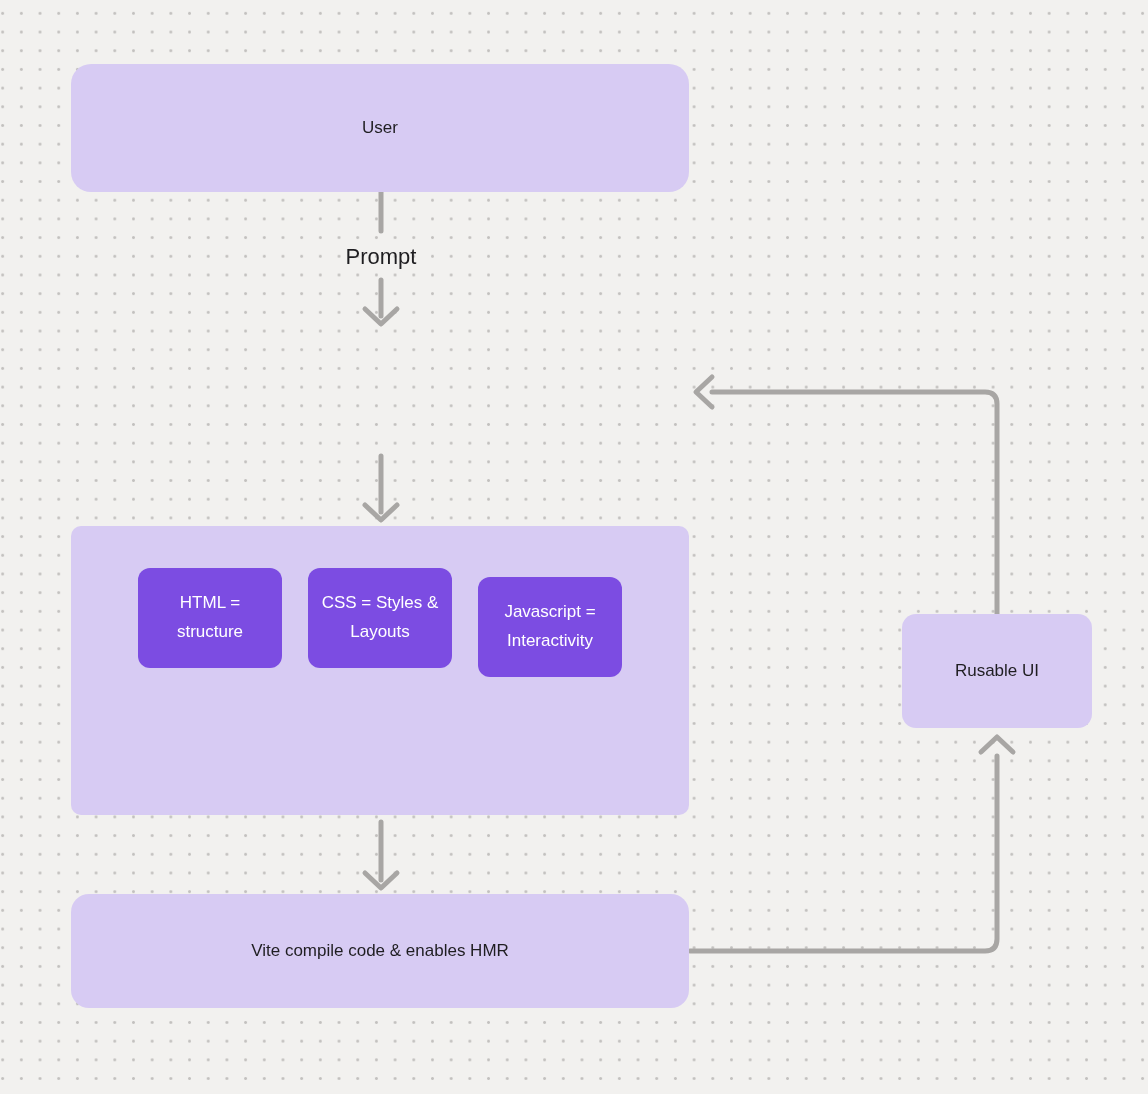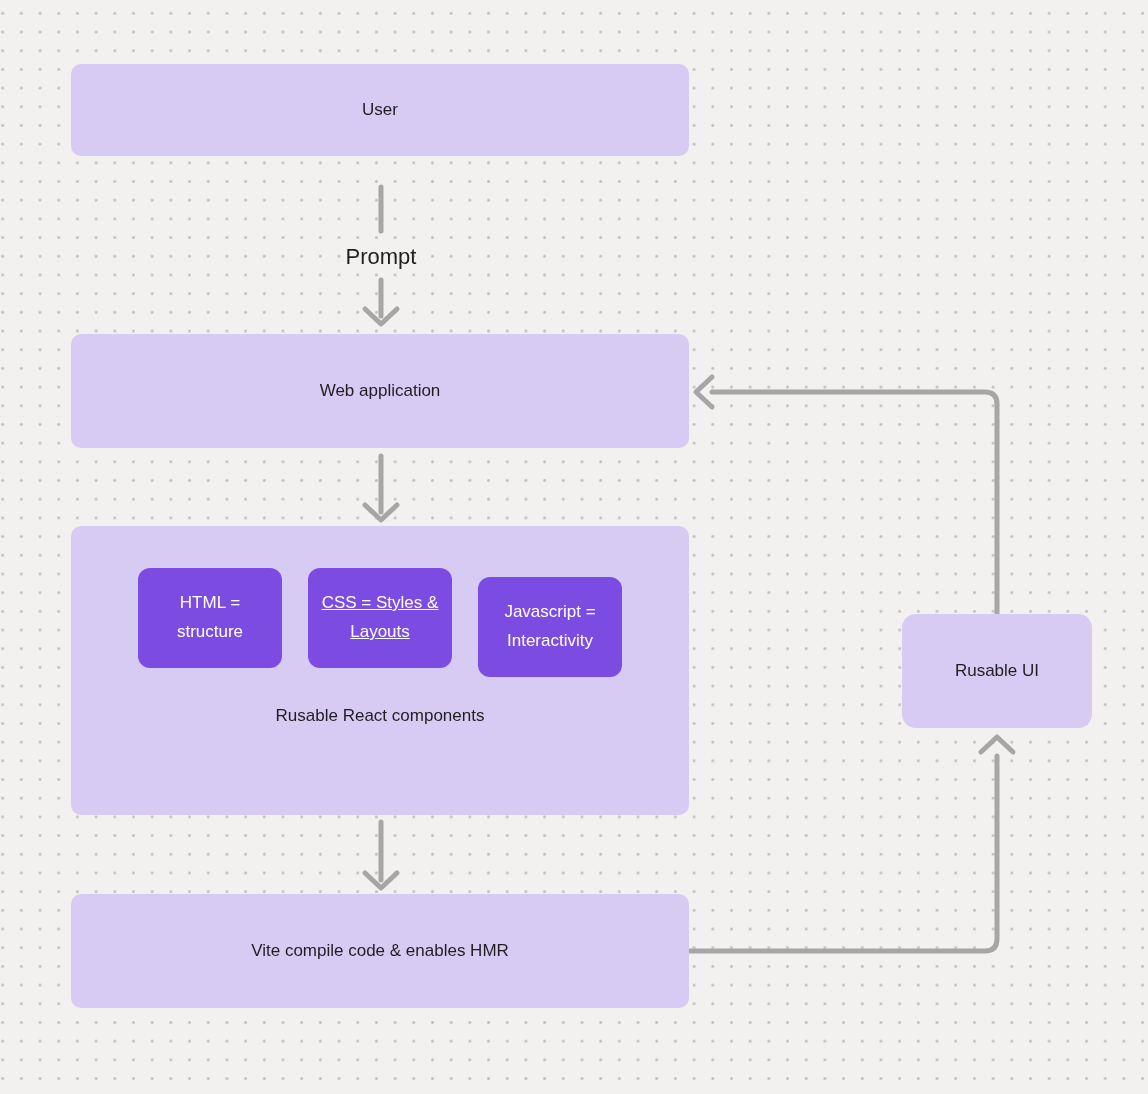--- a/index.html
+++ b/index.html
@@ -105,44 +105,40 @@
     <path d="M381 822 V880"></path>
     <path d="M365 873 L381 888 L397 873"></path>
 
     <path d="M690 951 H985 Q997 951 997 939 V756"></path>
     <path d="M981 752 L997 737 L1013 752"></path>
 
     <path d="M997 614 V404 Q997 392 985 392 H712"></path>
     <path d="M712 377 L696 392 L712 407"></path>
   </svg>
 
-  <div class="node light" style="left:71px; top:64px; width:618px; height:92px;">
+  <div class="node light" style="left:71px; top:64px; width:618px; height:128px;border-radius:20px;">
     <span class="label">User</span>
   </div>
 
   <div class="edge-label">Prompt</div>
 
-  <div class="node light" style="left:71px; top:334px; width:618px; height:114px;">
-    <span class="label">Web application</span>
-  </div>
 
   <div class="node container" style="left:71px; top:526px; width:618px; height:289px;">
     <div class="node accent" style="left:67px; top:42px; width:144px; height:100px;">
       <span class="label">HTML = structure</span>
     </div>
-    <div class="node accent" style="left:237px; top:42px; width:144px; height:100px;text-decoration:underline;">
+    <div class="node accent" style="left:237px; top:42px; width:144px; height:100px;">
       <span class="label">CSS = Styles &amp; Layouts</span>
     </div>
     <div class="node accent" style="left:407px; top:51px; width:144px; height:100px;">
       <span class="label">Javascript = Interactivity</span>
     </div>
-    <div class="group-caption">Rusable React components</div>
   </div>
 
-  <div class="node light" style="left:71px; top:894px; width:618px; height:114px;">
+  <div class="node light" style="left:71px; top:894px; width:618px; height:114px;border-radius:18px;">
     <span class="label">Vite compile code &amp; enables HMR</span>
   </div>
 
   <div class="node light" style="left:902px; top:614px; width:190px; height:114px; border-radius:14px;">
     <span class="label">Rusable UI</span>
   </div>
 
 </div>
 
 </body></html>

